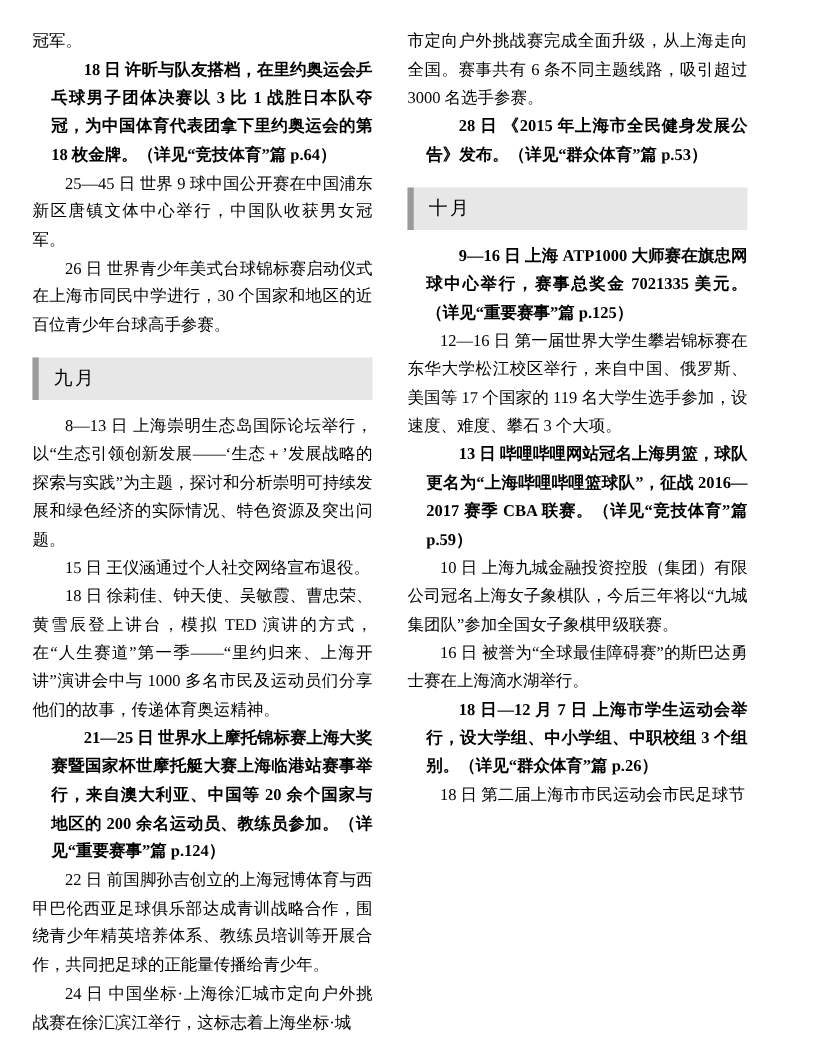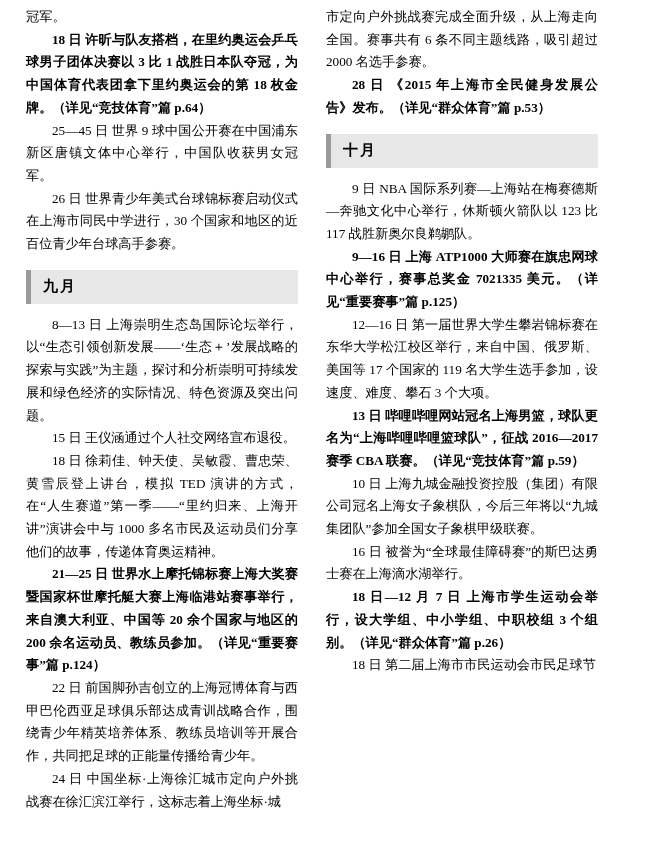--- a/index.html
+++ b/index.html
@@ -12,21 +12,21 @@
     background: #ffffff;
     font-family: "Liberation Serif", "DejaVu Serif", serif;
     color: #000000;
     overflow: hidden;
   }
   .page {
     position: relative;
     width: 651px;
     height: 847px;
     box-sizing: border-box;
-    padding: 6px 26px 10px 26px;
+    padding: 22px 26px 10px 26px;
     display: flex;
     flex-direction: row;
     gap: 28px;
   }
   .col {
     width: 272px;
     display: flex;
     flex-direction: column;
   }
   p.para {
@@ -35,38 +35,39 @@
     line-height: 1.72;
     text-align: justify;
     text-justify: inter-ideograph;
     text-indent: 0;
   }
   p.para.indent {
     text-indent: 26px;
   }
   p.para.bold {
     font-weight: bold;
+    margin-left: 15px;
   }
   .section-banner {
     position: relative;
     height: 34px;
     margin: 14px 0 10px 0;
     background: #e7e7e7;
     display: flex;
     align-items: center;
   }
   .section-banner .bar {
     width: 5px;
     height: 34px;
     background: #9a9a9a;
     margin-right: 12px;
   }
   .section-banner .title {
     font-size: 15px;
-    font-weight: bold;
+    font-weight: normal;
     letter-spacing: 2px;
     font-family: "Liberation Serif", "DejaVu Serif", serif;
   }
 </style>
 </head>
 <body>
 
 <div class="page">
   <div class="col" id="left-column">
       <p class="para">冠军。</p>
@@ -78,27 +79,26 @@
         <span class="title">九月</span>
       </div>
       <p class="para indent">8—13 日  上海崇明生态岛国际论坛举行，以“生态引领创新发展——‘生态＋’发展战略的探索与实践”为主题，探讨和分析崇明可持续发展和绿色经济的实际情况、特色资源及突出问题。</p>
       <p class="para indent">15 日  王仪涵通过个人社交网络宣布退役。</p>
       <p class="para indent">18 日  徐莉佳、钟天使、吴敏霞、曹忠荣、黄雪辰登上讲台，模拟 TED 演讲的方式，在“人生赛道”第一季——“里约归来、上海开讲”演讲会中与 1000 多名市民及运动员们分享他们的故事，传递体育奥运精神。</p>
       <p class="para indent bold">21—25 日  世界水上摩托锦标赛上海大奖赛暨国家杯世摩托艇大赛上海临港站赛事举行，来自澳大利亚、中国等 20 余个国家与地区的 200 余名运动员、教练员参加。（详见“重要赛事”篇 p.124）</p>
       <p class="para indent">22 日  前国脚孙吉创立的上海冠博体育与西甲巴伦西亚足球俱乐部达成青训战略合作，围绕青少年精英培养体系、教练员培训等开展合作，共同把足球的正能量传播给青少年。</p>
       <p class="para indent">24 日  中国坐标·上海徐汇城市定向户外挑战赛在徐汇滨江举行，这标志着上海坐标·城</p>
     </div>
   <div class="col" id="right-column">
-      <p class="para">市定向户外挑战赛完成全面升级，从上海走向全国。赛事共有 6 条不同主题线路，吸引超过 2000 名选手参赛。</p>
+      <p class="para">市定向户外挑战赛完成全面升级，从上海走向全国。赛事共有 6 条不同主题线路，吸引超过 3000 名选手参赛。</p>
       <p class="para indent bold">28 日  《2015 年上海市全民健身发展公告》发布。（详见“群众体育”篇 p.53）</p>
       <div class="section-banner">
         <div class="bar"></div>
         <span class="title">十月</span>
       </div>
-      <p class="para indent">9 日  NBA 国际系列赛—上海站在梅赛德斯—奔驰文化中心举行，休斯顿火箭队以 123 比 117 战胜新奥尔良鹈鹕队。</p>
       <p class="para indent bold">9—16 日  上海 ATP1000 大师赛在旗忠网球中心举行，赛事总奖金 7021335 美元。（详见“重要赛事”篇 p.125）</p>
       <p class="para indent">12—16 日  第一届世界大学生攀岩锦标赛在东华大学松江校区举行，来自中国、俄罗斯、美国等 17 个国家的 119 名大学生选手参加，设速度、难度、攀石 3 个大项。</p>
       <p class="para indent bold">13 日  哔哩哔哩网站冠名上海男篮，球队更名为“上海哔哩哔哩篮球队”，征战 2016—2017 赛季 CBA 联赛。（详见“竞技体育”篇 p.59）</p>
       <p class="para indent">10 日  上海九城金融投资控股（集团）有限公司冠名上海女子象棋队，今后三年将以“九城集团队”参加全国女子象棋甲级联赛。</p>
       <p class="para indent">16 日  被誉为“全球最佳障碍赛”的斯巴达勇士赛在上海滴水湖举行。</p>
       <p class="para indent bold">18 日—12 月 7 日  上海市学生运动会举行，设大学组、中小学组、中职校组 3 个组别。（详见“群众体育”篇 p.26）</p>
       <p class="para indent">18 日  第二届上海市市民运动会市民足球节</p>
     </div>
 </div>
 

